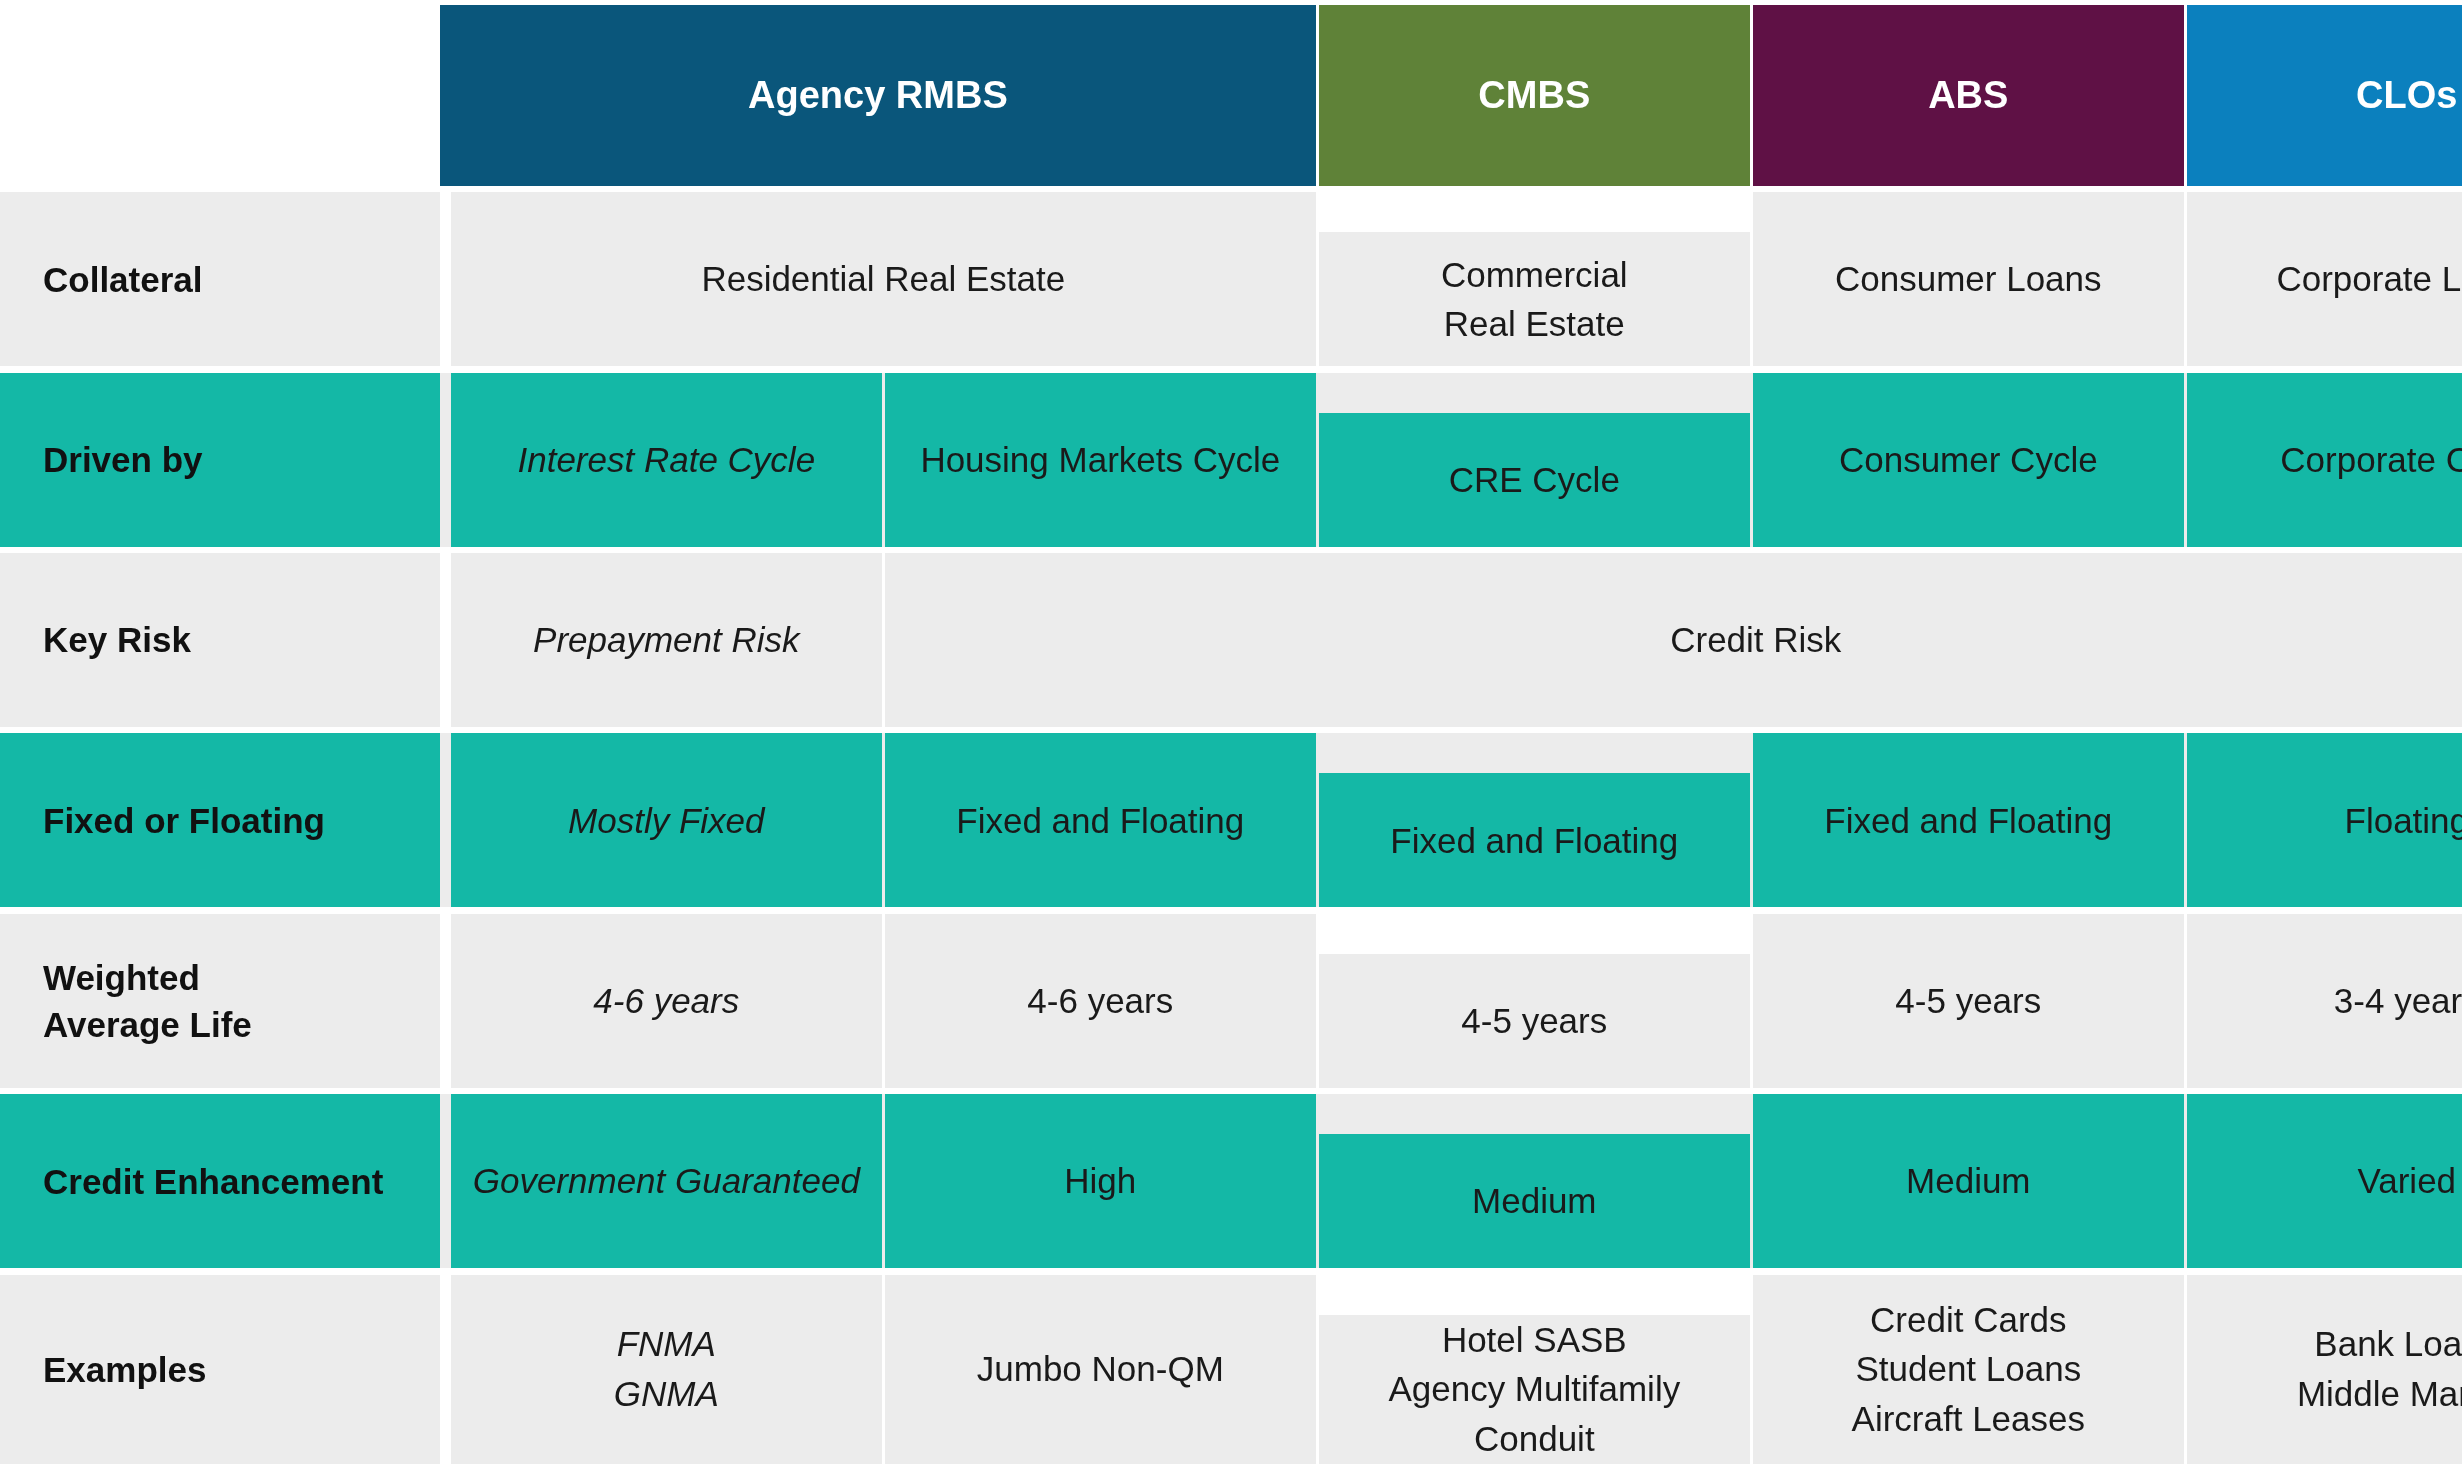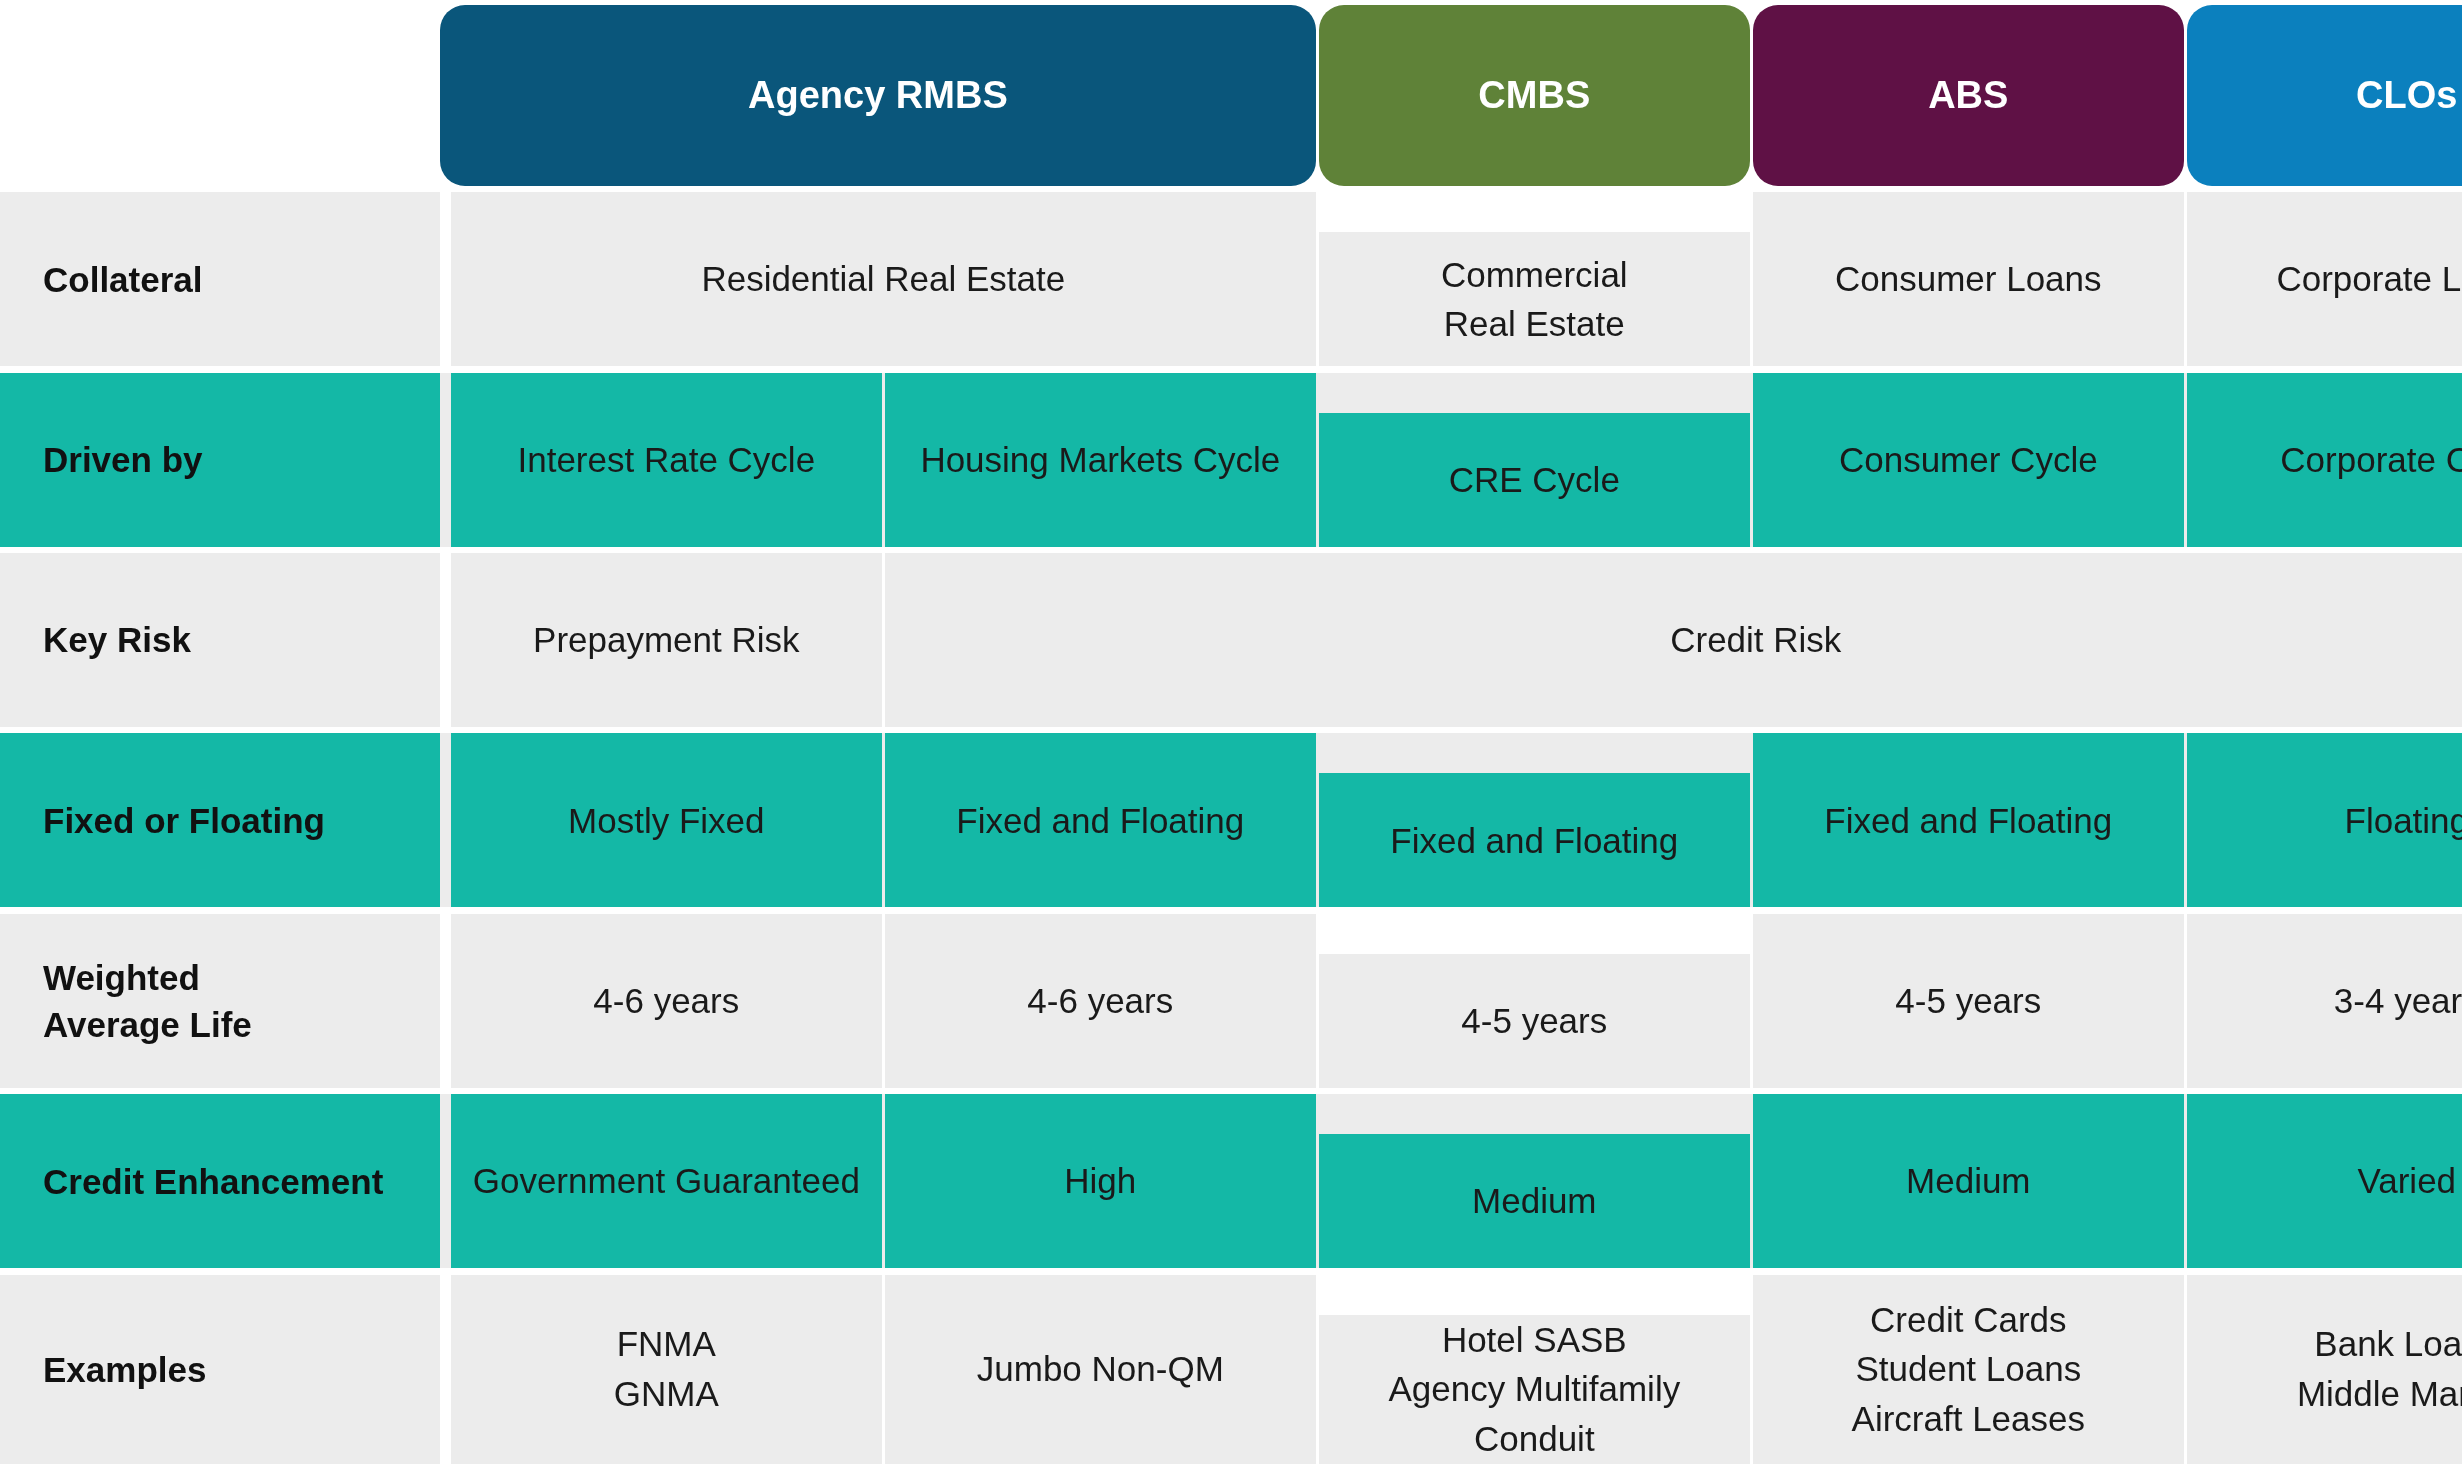--- a/index.html
+++ b/index.html
@@ -26,29 +26,29 @@
     display:flex;align-items:center;justify-content:flex-start;
     padding-left:43px;box-sizing:border-box;
     font-weight:700;font-size:35px;line-height:1.35;color:#111111;
     white-space:pre-line;
   }
   .cell{
     display:flex;align-items:center;justify-content:center;
     text-align:center;font-size:35px;line-height:1.42;
     white-space:pre-line;
   }
-  .c1{grid-column:3;} .c2{grid-column:5;} .c3{grid-column:7;margin-top:40px;}
+  .c1{grid-column:3;font-style:italic;} .c2{grid-column:5;} .c3{grid-column:7;margin-top:40px;}
   .c4{grid-column:9;} .c5{grid-column:11;}
   .span-c1-c2{grid-column:3/6;}
   .span-c2-c5{grid-column:5/12;}
 
   
   .hblock{
     display:flex;align-items:center;justify-content:center;
-    color:#ffffff;font-weight:700;font-size:38px;text-align:center;border-radius:25px;
+    color:#ffffff;font-weight:700;font-size:38px;text-align:center;
   }
   .h-rmbs{grid-column:2/6;display:flex;}
   .h-rmbs .hcell{flex:1;display:flex;align-items:center;justify-content:center;}
   .h-cmbs{grid-column:7;}
   .h-abs{grid-column:9;}
   .h-clos{grid-column:11;}
 </style>
 </head>
 <body>
 

